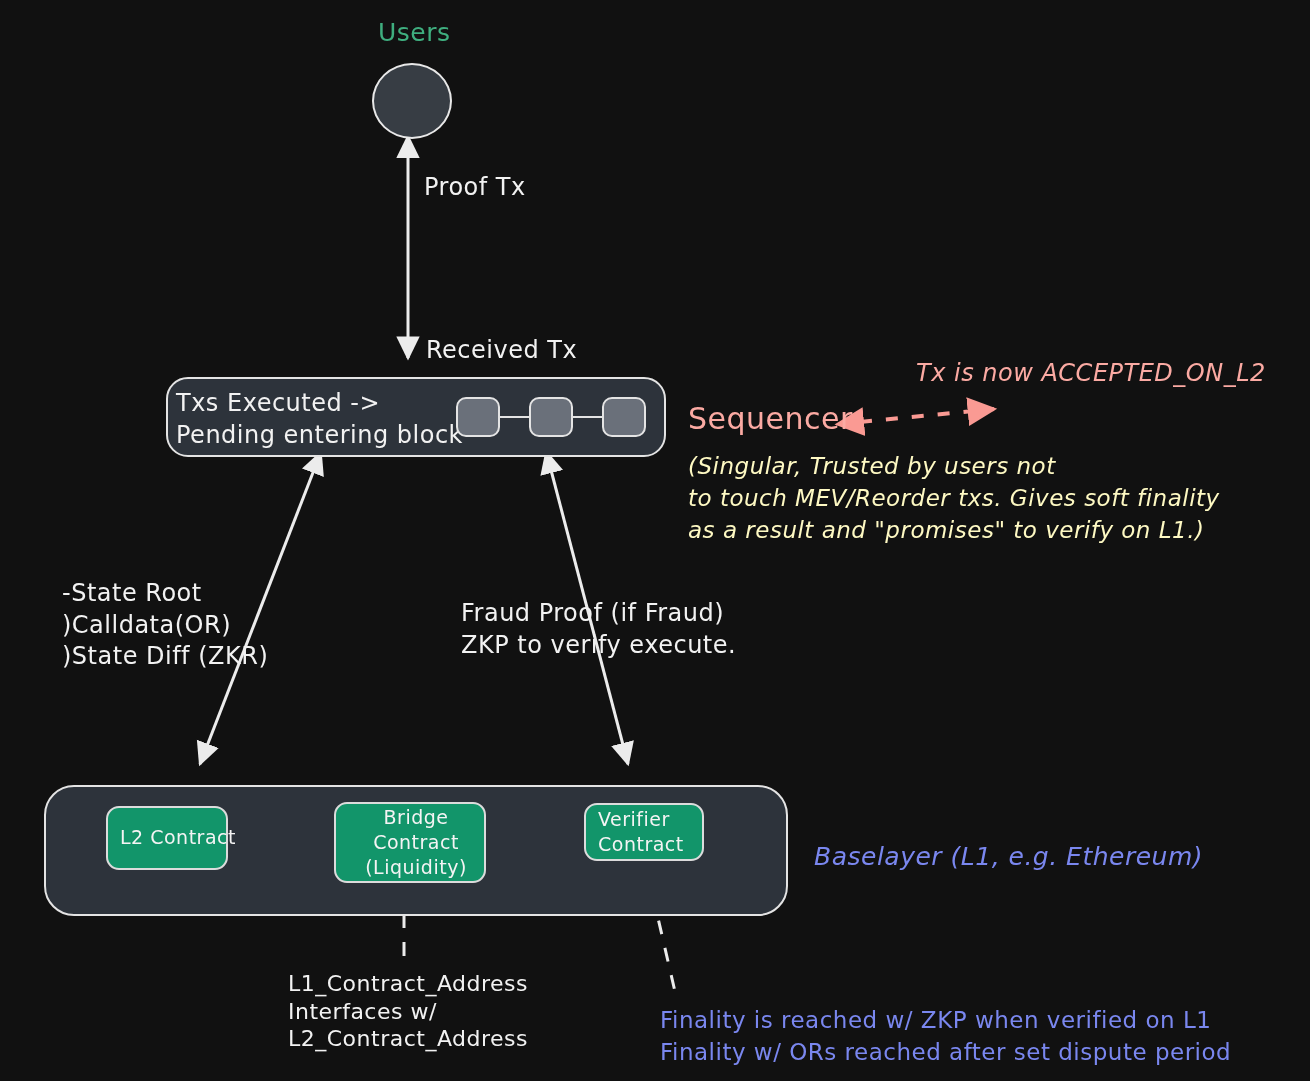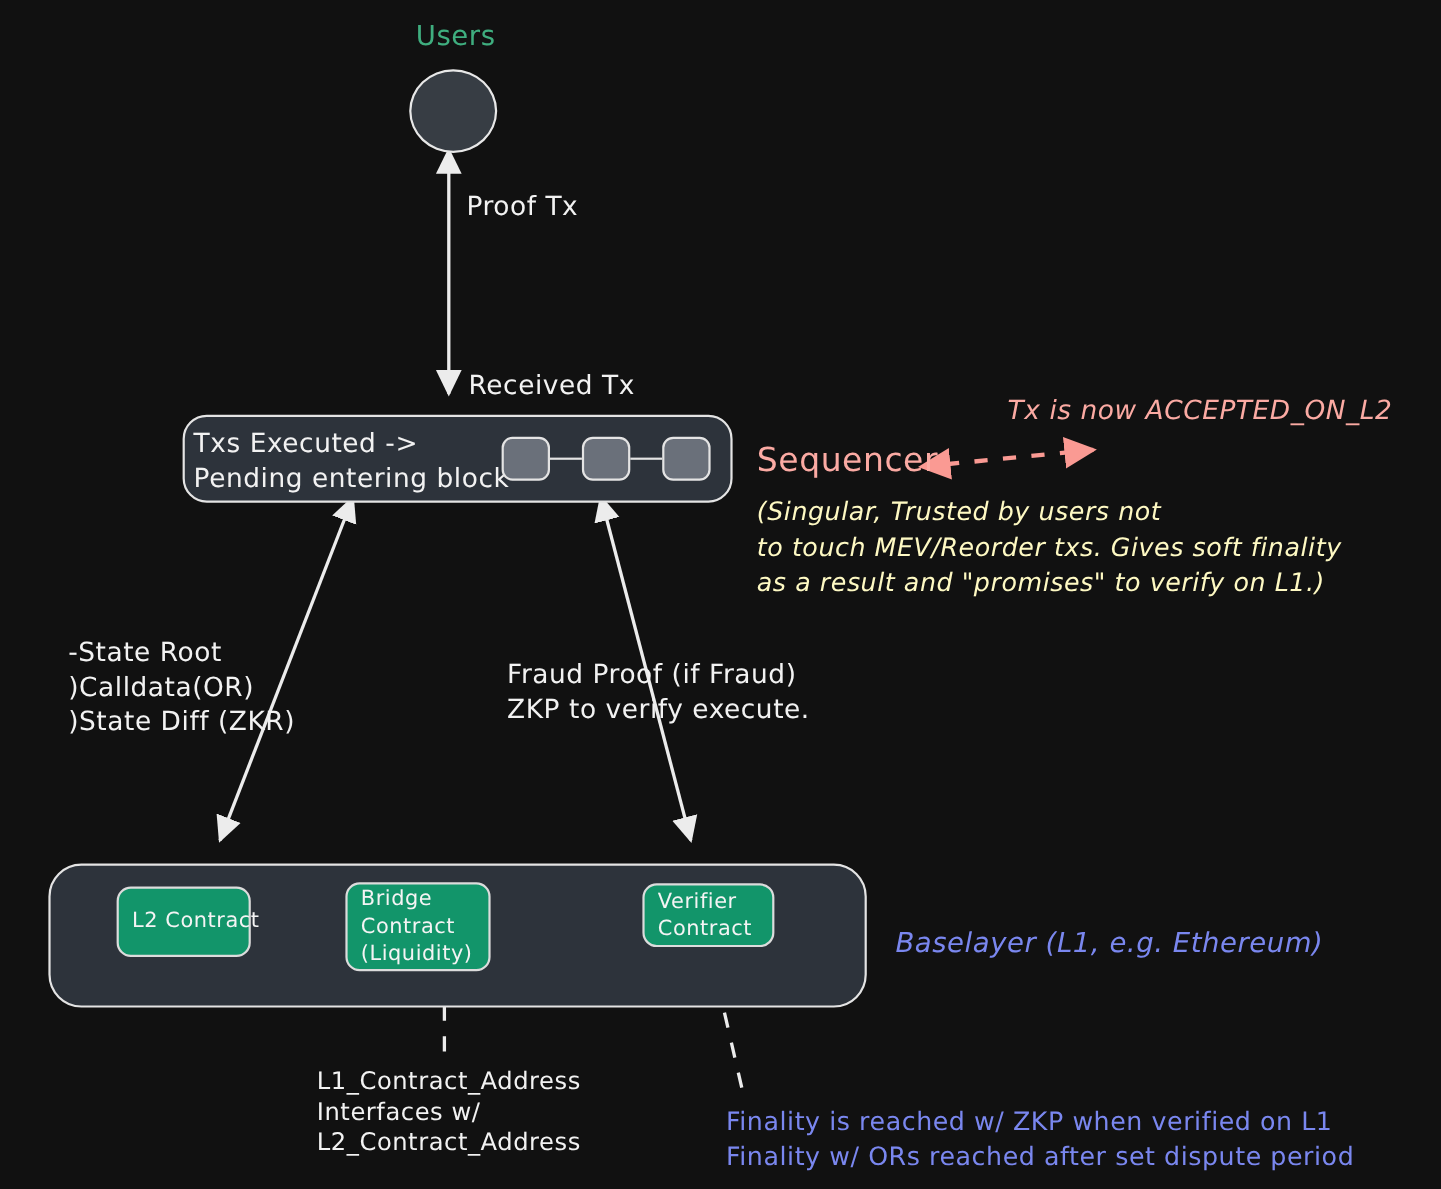--- a/index.html
+++ b/index.html
@@ -168,24 +168,25 @@
     padding-left: 12px;
   }
   #contract-l2 {
     left: 106px;
     top: 806px;
     width: 122px;
     height: 64px;
     justify-content: center;
   }
   #contract-bridge {
-    left: 314px;
+    left: 334px;
     top: 802px;
-    width: 132px;
+    width: 152px;
     height: 81px;
+    text-align: center;
   }
   #contract-verifier {
     left: 584px;
     top: 803px;
     width: 120px;
     height: 58px;
   }
   #baselayer-label {
     left: 814px;
     top: 841px;

